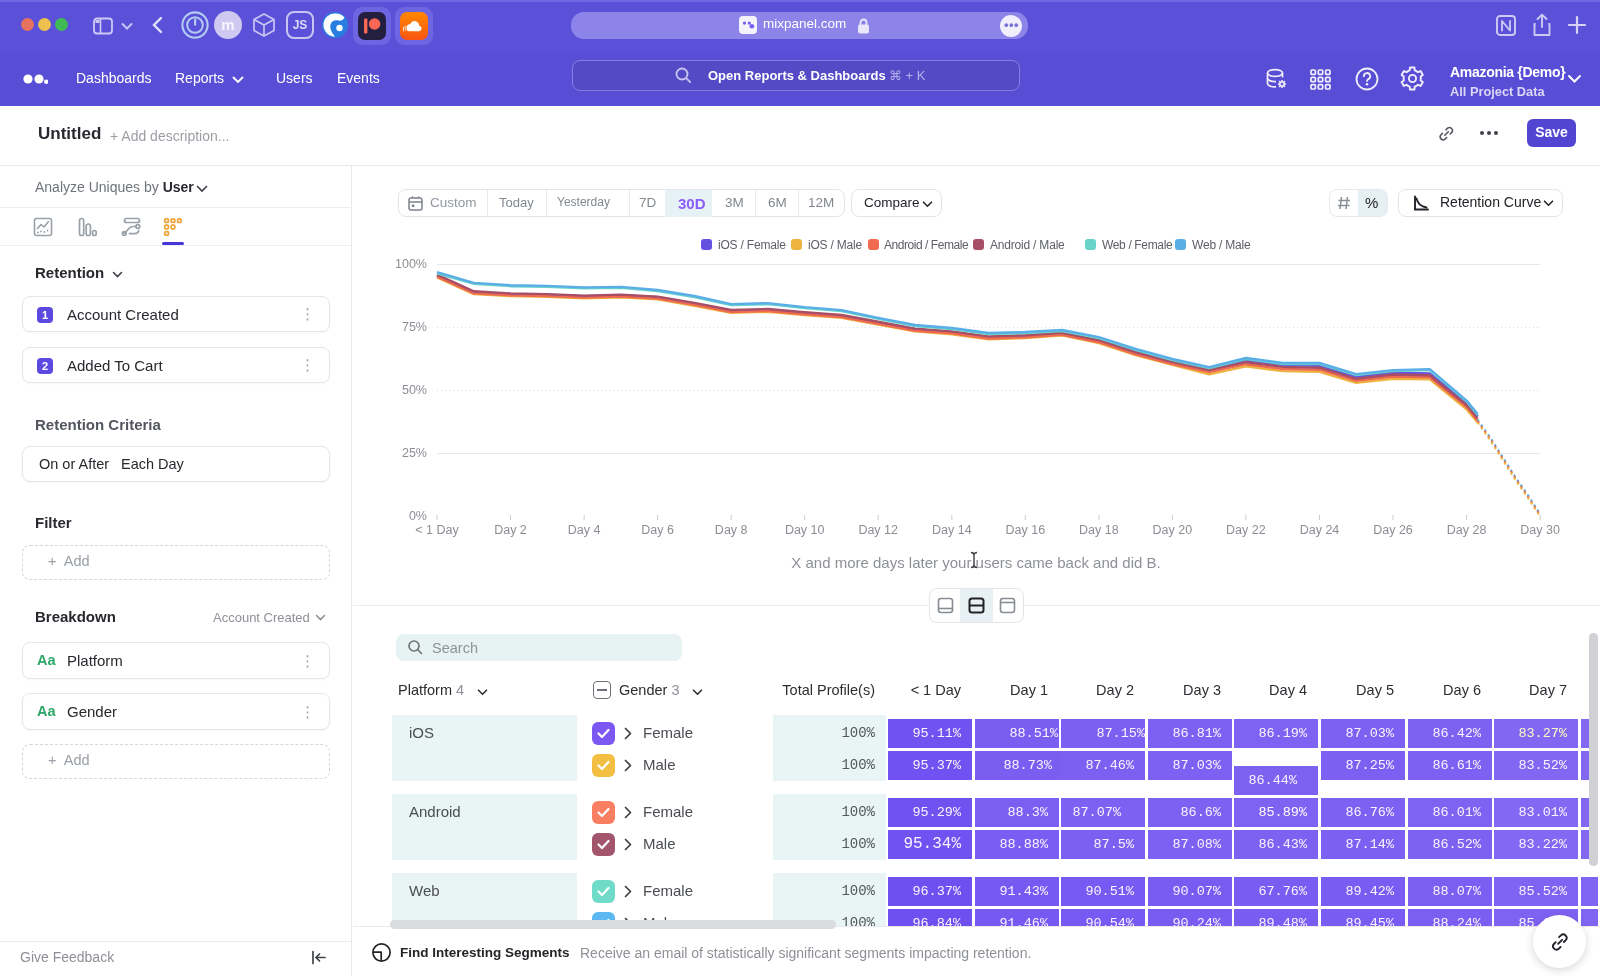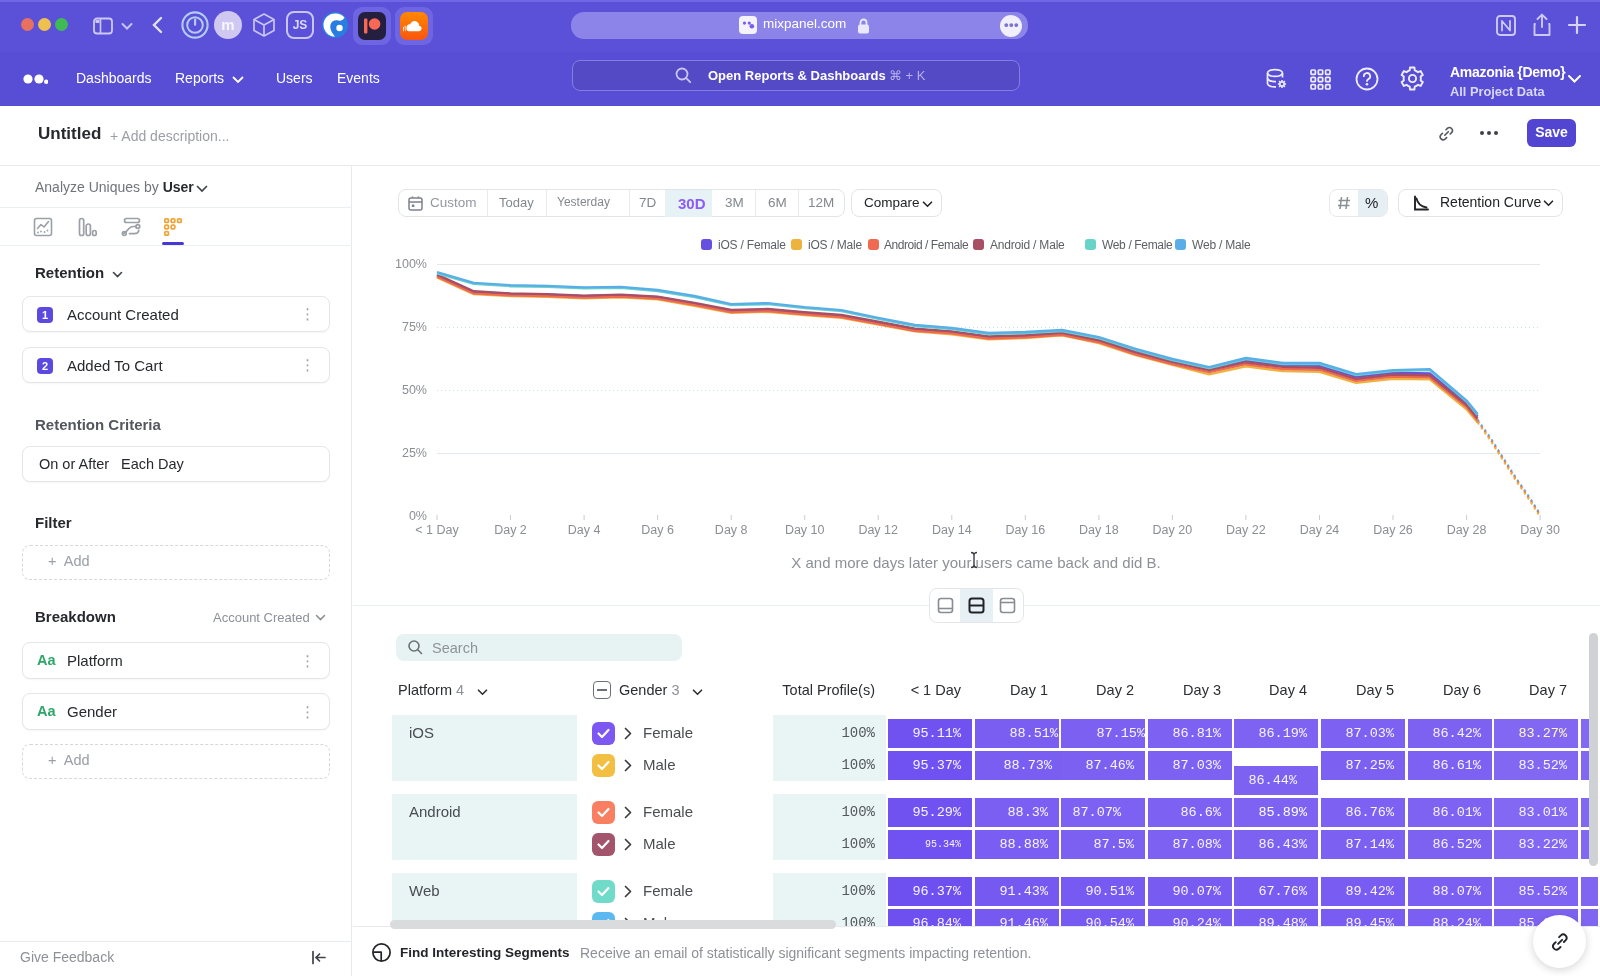--- a/index.html
+++ b/index.html
@@ -457,21 +457,21 @@
 <div class="abs" style="left:1581px;top:798px;width:17px;height:29px;background:#8267f3;"></div>
 <div class="abs" style="left:592px;top:801px;width:23px;height:23px;background:#f87f61;border-radius:6px;"></div>
 <svg class="abs" style="left:592px;top:801px;" width="23" height="23" viewBox="0 0 23 23" fill="none" stroke="#fff" stroke-width="2.2" stroke-linecap="round" stroke-linejoin="round">
     <path d="M6.5 11.5 L10 15 L16.5 8"></path>
   </svg>
 <svg class="abs" style="left:624px;top:806px;" width="8" height="13" viewBox="0 0 8 13" fill="none" stroke="#3c3e42" stroke-width="1.7" stroke-linecap="round" stroke-linejoin="round">
     <path d="M1.5 1.5 L6.5 6.5 L1.5 11.5"></path>
   </svg>
 <div class="abs" style="left:643px;top:803px;font-size:15px;color:#4a4d52;">Female</div>
 <div class="abs" style="left:770px;top:798px;width:105px;height:29px;font-family:'Liberation Mono',monospace;font-size:14px;color:#54575c;text-align:right;line-height:29px;">100%</div>
-<div class="abs" style="left:888px;top:830px;width:84px;height:29px;background:#7051f1;color:#f7f5ff;font-family:'Liberation Mono',monospace;font-size:10px;text-align:right;line-height:29px;padding-right:11px;">95.34%</div>
+<div class="abs" style="left:888px;top:830px;width:84px;height:29px;background:#7051f1;color:#f7f5ff;font-family:'Liberation Mono',monospace;font-size:16px;text-align:right;line-height:29px;padding-right:11px;">95.34%</div>
 <div class="abs" style="left:975px;top:830px;width:84px;height:29px;background:#7a5df2;color:#f7f5ff;font-family:'Liberation Mono',monospace;font-size:13.5px;text-align:right;line-height:29px;padding-right:11px;">88.88%</div>
 <div class="abs" style="left:1061px;top:830px;width:84px;height:29px;background:#7c60f2;color:#f7f5ff;font-family:'Liberation Mono',monospace;font-size:13.5px;text-align:right;line-height:29px;padding-right:11px;">87.5%</div>
 <div class="abs" style="left:1148px;top:830px;width:84px;height:29px;background:#7c61f2;color:#f7f5ff;font-family:'Liberation Mono',monospace;font-size:13.5px;text-align:right;line-height:29px;padding-right:11px;">87.08%</div>
 <div class="abs" style="left:1234px;top:830px;width:84px;height:29px;background:#7d62f2;color:#f7f5ff;font-family:'Liberation Mono',monospace;font-size:13.5px;text-align:right;line-height:29px;padding-right:11px;">86.43%</div>
 <div class="abs" style="left:1321px;top:830px;width:84px;height:29px;background:#7c60f2;color:#f7f5ff;font-family:'Liberation Mono',monospace;font-size:13.5px;text-align:right;line-height:29px;padding-right:11px;">87.14%</div>
 <div class="abs" style="left:1408px;top:830px;width:84px;height:29px;background:#7d62f2;color:#f7f5ff;font-family:'Liberation Mono',monospace;font-size:13.5px;text-align:right;line-height:29px;padding-right:11px;">86.52%</div>
 <div class="abs" style="left:1494px;top:830px;width:84px;height:29px;background:#8268f3;color:#f7f5ff;font-family:'Liberation Mono',monospace;font-size:13.5px;text-align:right;line-height:29px;padding-right:11px;">83.22%</div>
 <div class="abs" style="left:1581px;top:830px;width:17px;height:29px;background:#8267f2;"></div>
 <div class="abs" style="left:592px;top:833px;width:23px;height:23px;background:#a2556c;border-radius:6px;"></div>
 <svg class="abs" style="left:592px;top:833px;" width="23" height="23" viewBox="0 0 23 23" fill="none" stroke="#fff" stroke-width="2.2" stroke-linecap="round" stroke-linejoin="round">

